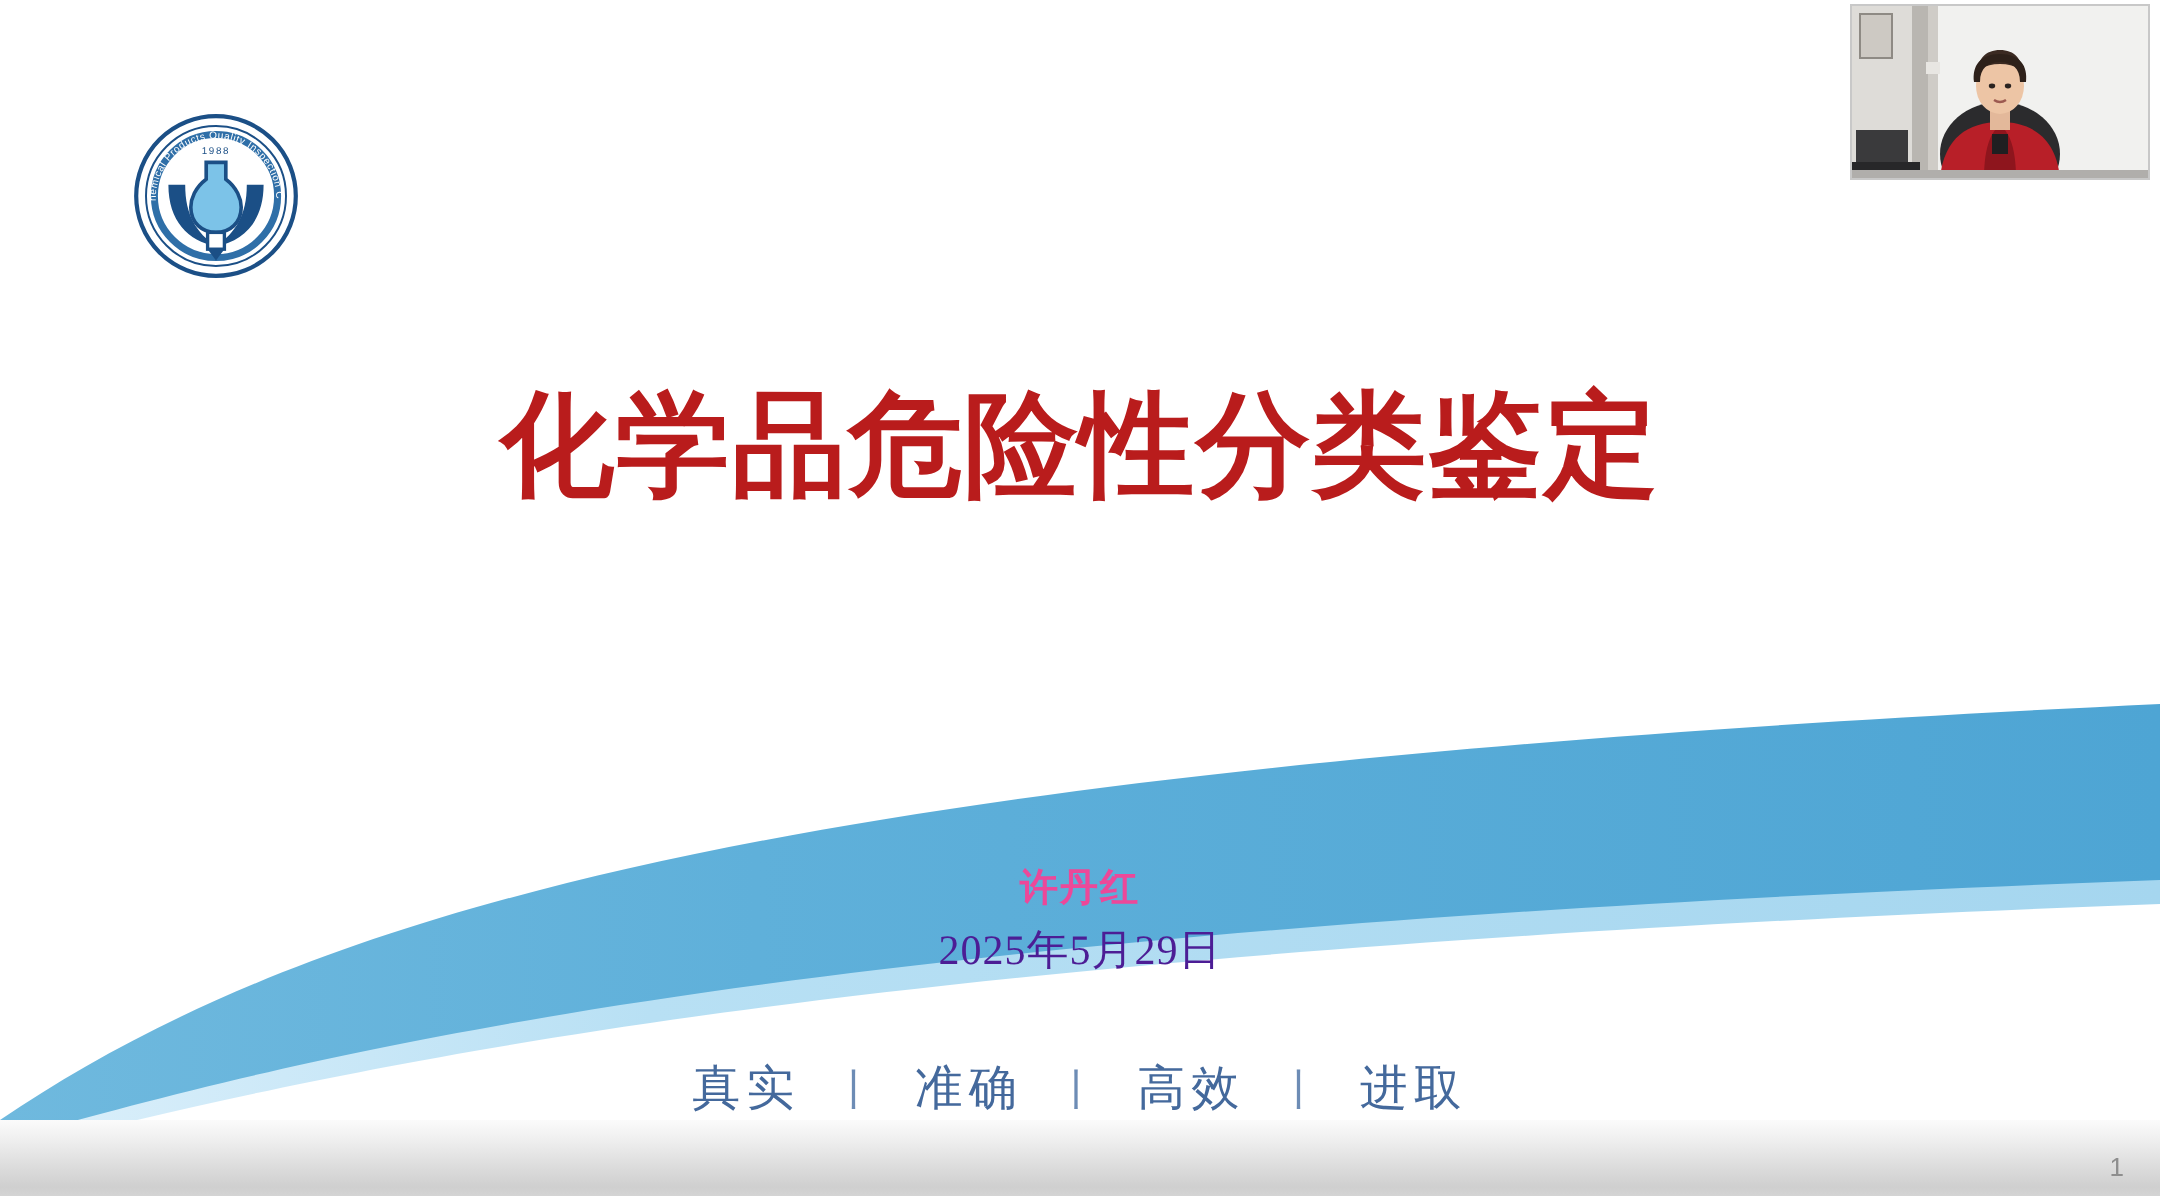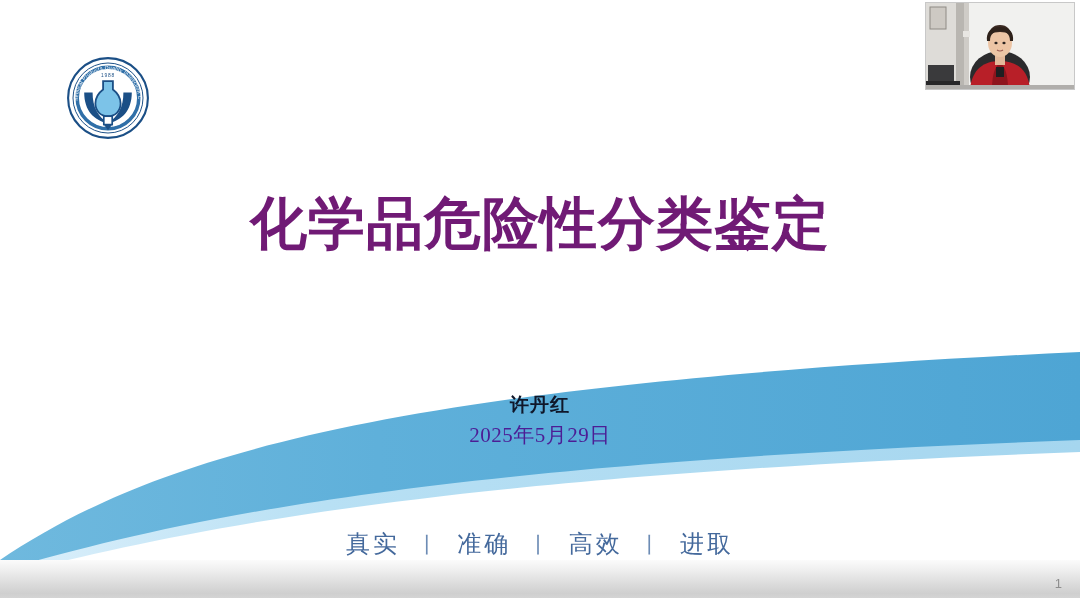--- a/index.html
+++ b/index.html
@@ -46,39 +46,40 @@
     position: absolute;
     left: 0;
     top: 192px;
     width: 1080px;
     text-align: center;
     font-family: "DejaVu Sans", "Liberation Sans", sans-serif;
     font-size: 57px;
     font-weight: bold;
     line-height: 1.12;
     letter-spacing: 1px;
-    color: #701a75;
+    color: #b91c1c;
     white-space: nowrap;
   }
 
   
   #presenter-block {
     position: absolute;
     left: 0;
     top: 392px;
     width: 1080px;
     text-align: center;
   }
   #presenter-name {
     font-family: "DejaVu Sans", "Liberation Sans", sans-serif;
     font-size: 19px;
     font-weight: bold;
-    color: #0f172a;
+    color: #ec4899;
     line-height: 1.35;
     letter-spacing: 1px;
+    margin-top: 40px;
   }
   #presenter-date {
     margin-top: 4px;
     font-family: "Liberation Serif", "DejaVu Serif", serif;
     font-size: 21px;
     font-weight: normal;
     color: #4c1d95;
     line-height: 1.3;
     letter-spacing: 0.5px;
   }

